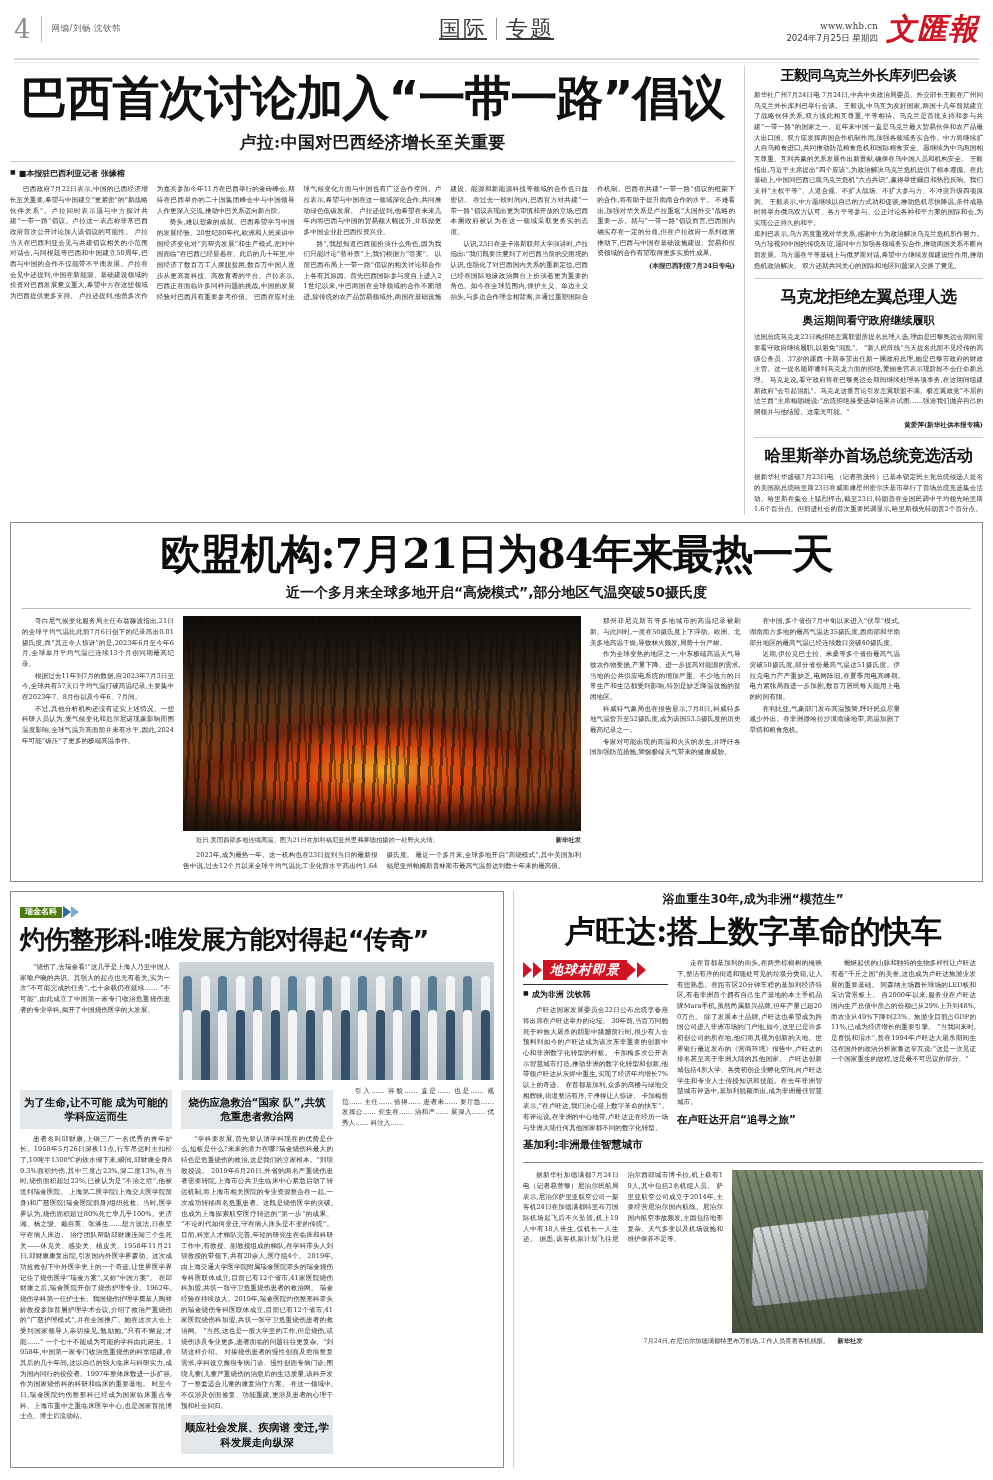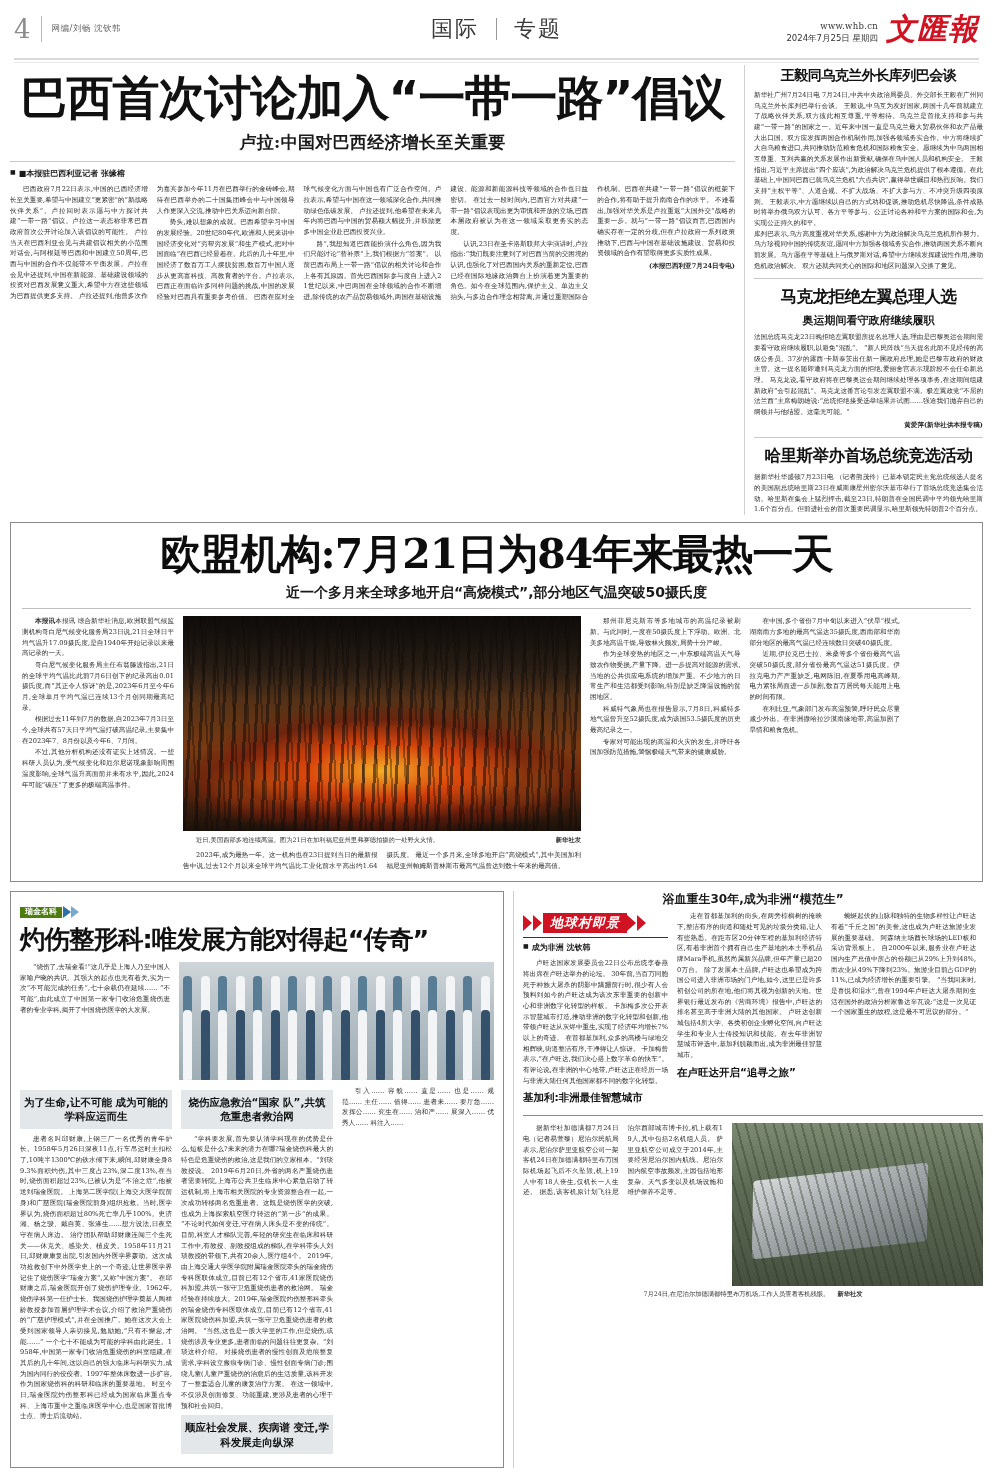--- a/index.html
+++ b/index.html
@@ -11,21 +11,21 @@
     overflow: hidden;
   }
   .page { position: relative; width: 993px; height: 1480px; padding: 0 10px; }
 
   
   .masthead { position: relative; height: 58px; display: flex; align-items: center; padding: 0 4px; }
   .page-num { font-family: "DejaVu Serif","Liberation Serif",serif; font-size: 26px; color: #8c8c8c; font-weight: 400; line-height: 1; }
   .mh-divider { width: 1px; height: 26px; background: #bbb; margin: 0 10px; }
   .editors { font-size: 8.5px; color: #666; letter-spacing: .5px; white-space: nowrap; }
   .mh-center { position: absolute; left: 0; right: 0; text-align: center; pointer-events: none; }
-  .section-title { display: inline-flex; align-items: center; gap: 8px; font-family: "DejaVu Serif","Liberation Serif",serif; font-size: 22px; color: #3a3a3a; letter-spacing: 2px; }
+  .section-title { display: inline-flex; align-items: center; gap: 0; font-family: "DejaVu Serif","Liberation Serif",serif; font-size: 22px; color: #3a3a3a; letter-spacing: 2px; text-decoration: underline; }
   .section-title .bar { display:inline-block; width: 1px; height: 22px; background: #999; margin: 0 9px; }
   .mh-right { margin-left: auto; display: flex; align-items: flex-end; gap: 8px; }
   .mh-right-txt { text-align: right; line-height: 1.35; }
   .mh-url { font-family: "DejaVu Serif","Liberation Serif",serif; font-size: 8.5px; color: #333; letter-spacing: .3px; }
   .mh-date { font-size: 8.5px; color: #333; white-space: nowrap; }
   .logo { font-family: "DejaVu Serif","Liberation Serif",serif; font-size: 30px; font-weight: 700; color: #cf1322; letter-spacing: 1px; line-height: 1; font-style: italic; }
   .mh-rule { height: 2px; background: #d9d9d9; margin: 0 4px 0 4px; }
   .mh-rule2 { height: 1px; background: #e8e8e8; margin: 2px 4px 0 4px; }
 
   
@@ -220,21 +220,20 @@
 
   <div class="eu-box">
     <div class="eu-head">欧盟机构:7月21日为84年来最热一天</div>
     <div class="eu-sub">近一个多月来全球多地开启“高烧模式”,部分地区气温突破50摄氏度</div>
     <div class="eu-rule"></div>
 
     <div class="eu-body">
 
       <div class="eu-col">
         <div class="body-txt">
-          <p><span class="lead-in">本报讯</span><span>本报讯  综合新华社消息,欧洲联盟气候监测机构哥白尼气候变化服务局23日说,21日全球日平均气温升17.09摄氏度,是自1940年开始记录以来最高记录的一天。</span></p>
           <p>哥白尼气候变化服务局主任布翁滕波指出,21日的全球平均气温比此前7月6日创下的纪录高出0.01摄氏度,而“其正令人惊讶”的是,2023年6月至今年6月,全球单月平均气温已连续13个月创同期最高纪录。</p>
           <p>根据过去11年到7月的数据,自2023年7月3日至今,全球共有57天日平均气温打破高温纪录,主要集中在2023年7、8月份以及今年6、7月间。</p>
           <p>不过,其他分析机构还没有证实上述情况。一些科研人员认为,受气候变化和厄尔尼诺现象影响周围温度影响,全球气温升高面前并未有水平,因此,2024年可能“碳压”了更多的极端高温事件。</p>
         </div>
       </div>
 
       <div class="eu-mid">
         <div class="photo-frame">
           <div class="fire-photo"></div>
         </div>
@@ -378,20 +377,21 @@
           </div>
         </div>
 
       </div>
     </div>
 
     <div class="br">
 
       <div>
         <div class="rw-kicker">浴血重生30年,成为非洲“模范生”</div>
+        <div class="rw-head">卢旺达:搭上数字革命的快车</div>
 
         <div style="display:flex; gap:9px;">
 
           <div style="width:145px;">
             <div class="ribbon">
               <span class="chev"></span>
               <span class="chev"></span>
               <span class="mid">地球村即景</span>
               <span class="chev"></span>
               <span class="chev"></span>

